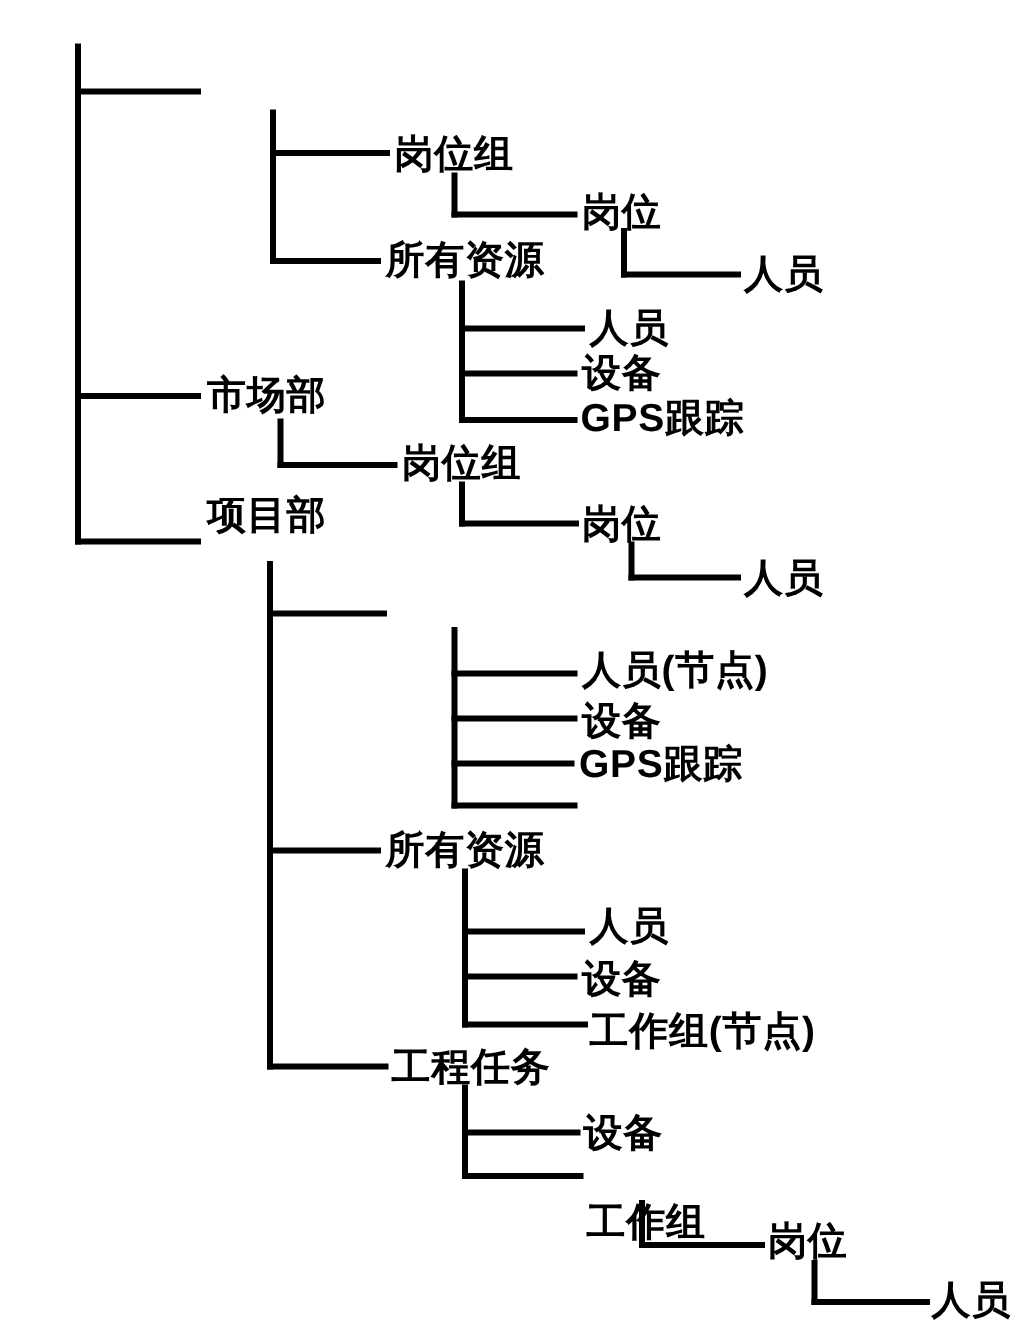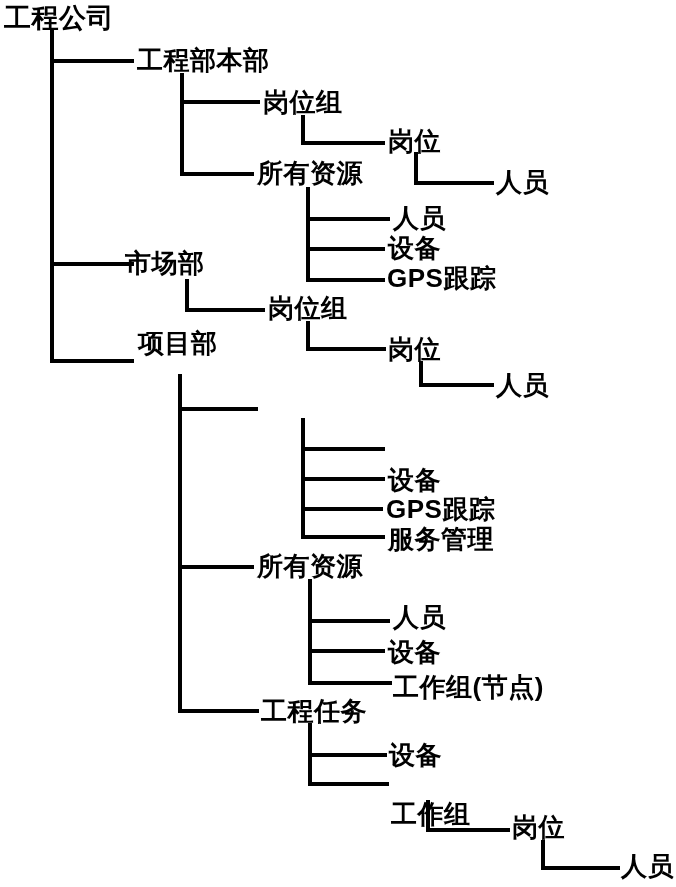--- a/index.html
+++ b/index.html
@@ -36,40 +36,38 @@
     position: absolute;
     height: 4px;
     background: #000000;
   }
 </style>
 </head>
 <body>
 
 <div class="canvas">
 
-  <span class="node root" style="left:4px;top:3px">工程公司</span>
 
-  <span class="node" style="left:137px;top:45px">工程部本部</span>
   <span class="node" style="left:263px;top:87px">岗位组</span>
   <span class="node" style="left:388px;top:126px">岗位</span>
   <span class="node" style="left:496px;top:167px">人员</span>
   <span class="node" style="left:257px;top:158px">所有资源</span>
   <span class="node" style="left:393px;top:203px">人员</span>
   <span class="node" style="left:388px;top:233px">设备</span>
   <span class="node" style="left:387px;top:263px">GPS跟踪</span>
 
-  <span class="node" style="left:125px;top:248px">市场部</span>
+  <span class="node" style="left:138px;top:248px">市场部</span>
   <span class="node" style="left:268px;top:293px">岗位组</span>
   <span class="node" style="left:388px;top:334px">岗位</span>
   <span class="node" style="left:496px;top:370px">人员</span>
 
   <span class="node" style="left:138px;top:328px">项目部</span>
+  <span class="node" style="left:388px;top:431px">人员(节点)</span>
   <span class="node" style="left:388px;top:465px">设备</span>
   <span class="node" style="left:386px;top:494px">GPS跟踪</span>
-  <span class="node" style="left:388px;top:524px">服务管理</span>
   <span class="node" style="left:257px;top:551px">所有资源</span>
   <span class="node" style="left:393px;top:602px">人员</span>
   <span class="node" style="left:388px;top:637px">设备</span>
   <span class="node" style="left:393px;top:672px">工作组(节点)</span>
   <span class="node" style="left:261px;top:696px">工程任务</span>
   <span class="node" style="left:389px;top:740px">设备</span>
   <span class="node" style="left:391px;top:799px">工作组</span>
   <span class="node" style="left:512px;top:812px">岗位</span>
   <span class="node" style="left:621px;top:851px">人员</span>
 

